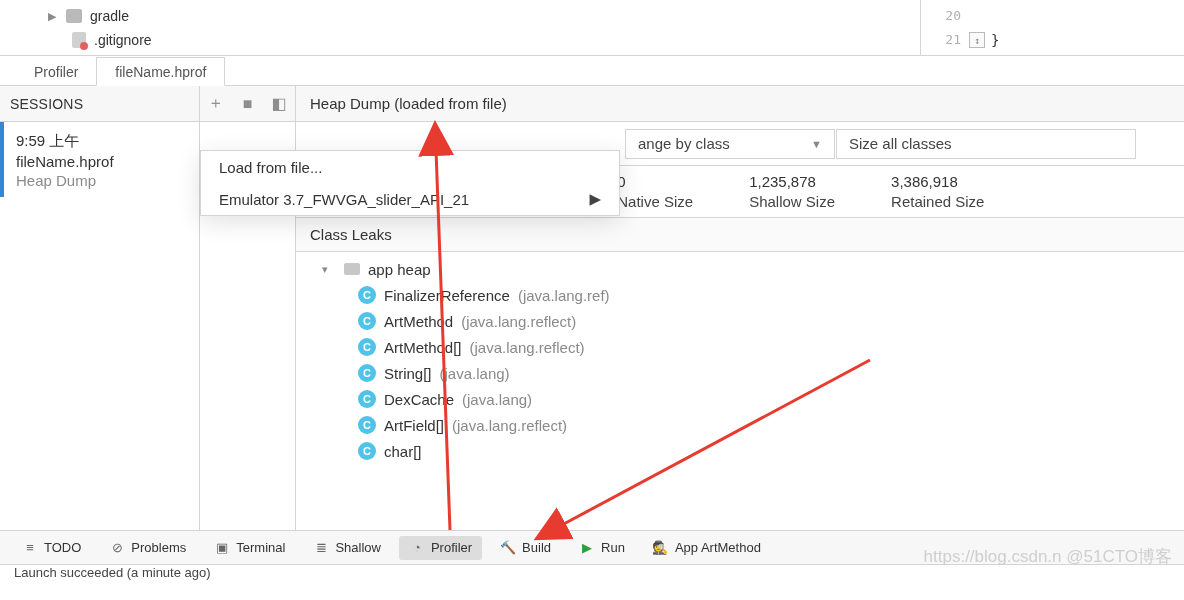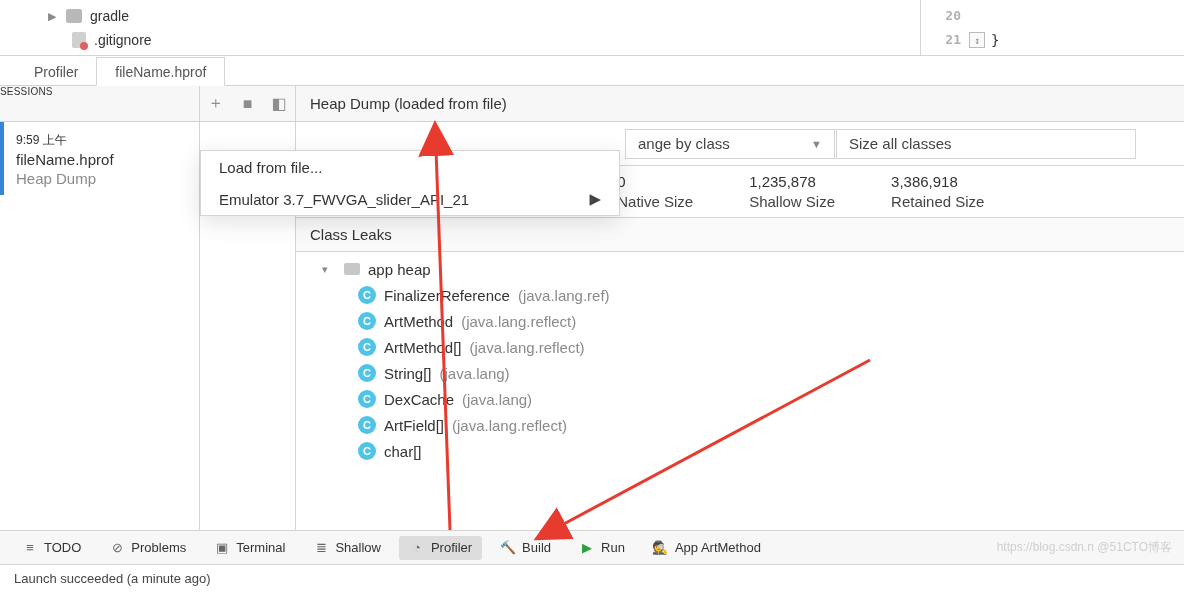--- a/index.html
+++ b/index.html
@@ -14,34 +14,34 @@
   .toprow{display:flex;height:56px;border-bottom:1px solid var(--border);}
   .tree{flex:1;padding-top:4px;font-size:14px;}
   .tree-row{display:flex;align-items:center;height:24px;gap:8px;}
   .tree-row.r1{padding-left:48px;}
   .tree-row.r2{padding-left:72px;}
   .chev{width:10px;color:#8a8a8a;font-size:11px;}
   .fold-ico{width:16px;height:14px;background:#b9b9b9;border-radius:2px;}
   .file-ico{width:14px;height:16px;background:#d0d0d0;border-radius:2px;position:relative;}
   .file-ico::after{content:"";position:absolute;right:-2px;bottom:-2px;width:8px;height:8px;border-radius:50%;background:#e06060;}
   .editor-gutter{width:264px;display:flex;border-left:1px solid var(--border);}
-  .lnums{width:48px;text-align:right;padding-right:8px;color:var(--gutter);font-family:Menlo,monospace;font-size:13px;line-height:24px;padding-top:4px;font-weight:bold;}
+  .lnums{width:48px;text-align:right;padding-right:8px;color:var(--gutter);font-family:Menlo,monospace;font-size:13px;line-height:24px;padding-top:4px;}
   .codecol{flex:1;display:flex;flex-direction:column;padding-top:4px;}
   .codeln{height:24px;display:flex;align-items:center;gap:6px;font-family:Menlo,monospace;font-size:14px;}
   .foldmark{width:16px;height:16px;display:inline-flex;align-items:center;justify-content:center;border:1px solid #bbb;background:#fafafa;font-size:10px;color:#888;}
   
   .tabbar{display:flex;align-items:flex-end;height:30px;border-bottom:1px solid var(--border);padding-left:16px;gap:0;}
   .tab{padding:6px 18px 5px;font-size:14px;color:#555;cursor:pointer;}
   .tab.active{border:1px solid var(--border);border-bottom:1px solid #fff;background:#fff;position:relative;top:1px;}
   
   .profbody{display:flex;height:444px;}
   .sessions{width:200px;border-right:1px solid var(--border);display:flex;flex-direction:column;}
-  .sess-head{height:36px;display:flex;justify-content:space-between;padding:0 0;border-bottom:1px solid var(--border);background:var(--panel2);font-size:10px;letter-spacing:.2px;}
+  .sess-head{height:36px;display:flex;align-items:center;justify-content:space-between;padding:0 10px;border-bottom:1px solid var(--border);background:var(--panel2);font-size:14px;letter-spacing:.2px;}
   .sess-entry{border-left:4px solid var(--accent);padding:10px 12px 8px;background:#fff;}
-  .sess-time{font-size:12px;}
+  .sess-time{font-size:15px;}
   .sess-file{font-size:15px;margin-top:2px;}
   .sess-type{font-size:15px;color:var(--muted);margin-top:2px;}
   .tools{width:96px;border-right:1px solid var(--border);display:flex;flex-direction:column;}
   .tools-head{height:36px;display:flex;align-items:center;justify-content:space-around;border-bottom:1px solid var(--border);background:var(--panel2);}
   .tbtn{width:22px;height:22px;display:flex;align-items:center;justify-content:center;color:#8e8e8e;cursor:pointer;font-size:16px;}
   .main{flex:1;display:flex;flex-direction:column;}
   .main-title{height:36px;display:flex;align-items:center;padding:0 14px;font-size:15px;border-bottom:1px solid var(--border);background:var(--panel2);}
   .popup{position:absolute;top:150px;left:200px;width:420px;background:#fff;border:1px solid var(--border);box-shadow:0 6px 24px rgba(0,0,0,.12);z-index:5;}
   .popup-item{height:32px;display:flex;align-items:center;padding:0 18px;font-size:15px;justify-content:space-between;cursor:pointer;}
   .popup-item .subarrow{color:#444;}
@@ -60,22 +60,22 @@
   .clrow.child{padding-left:62px;}
   .exp{width:14px;color:#888;font-size:11px;}
   .heap-ico{width:16px;height:12px;background:#c7c7c7;border-radius:2px;}
   .cbadge{width:18px;height:18px;border-radius:50%;background:var(--cyan);color:#fff;font-size:11px;display:flex;align-items:center;justify-content:center;font-weight:600;}
   .pkg{color:var(--muted);}
   
   .bottombar{height:34px;border-top:1px solid var(--border);display:flex;align-items:center;gap:8px;padding:0 12px;background:var(--panel2);font-size:13px;}
   .bitem{display:flex;align-items:center;gap:6px;padding:4px 10px;cursor:pointer;color:#333;border-radius:3px;}
   .bitem.active{background:var(--sel);}
   .bico{width:16px;height:16px;display:flex;align-items:center;justify-content:center;color:#666;}
-  .status{height:28px;display:flex;align-items:center;padding:0 14px;font-size:13px;color:#444;border-top:1px solid var(--border);}
-  .watermark{position:absolute;right:12px;bottom:44px;font-size:12px;color:#cfcfcf;pointer-events:none;}
+  .status{height:28px;display:flex;align-items:flex-start;padding:0 14px;font-size:13px;color:#444;border-top:1px solid var(--border);}
+  .watermark{position:absolute;right:12px;bottom:32px;font-size:17px;color:#cfcfcf;pointer-events:none;}
   
   svg.anno{position:absolute;top:0;left:0;width:1184px;height:600px;pointer-events:none;z-index:6;}
 </style>
 </head>
 <body>
 
 <div class="toprow">
   <div class="tree">
     <div class="tree-row r1">
       <span class="chev">▶</span>

